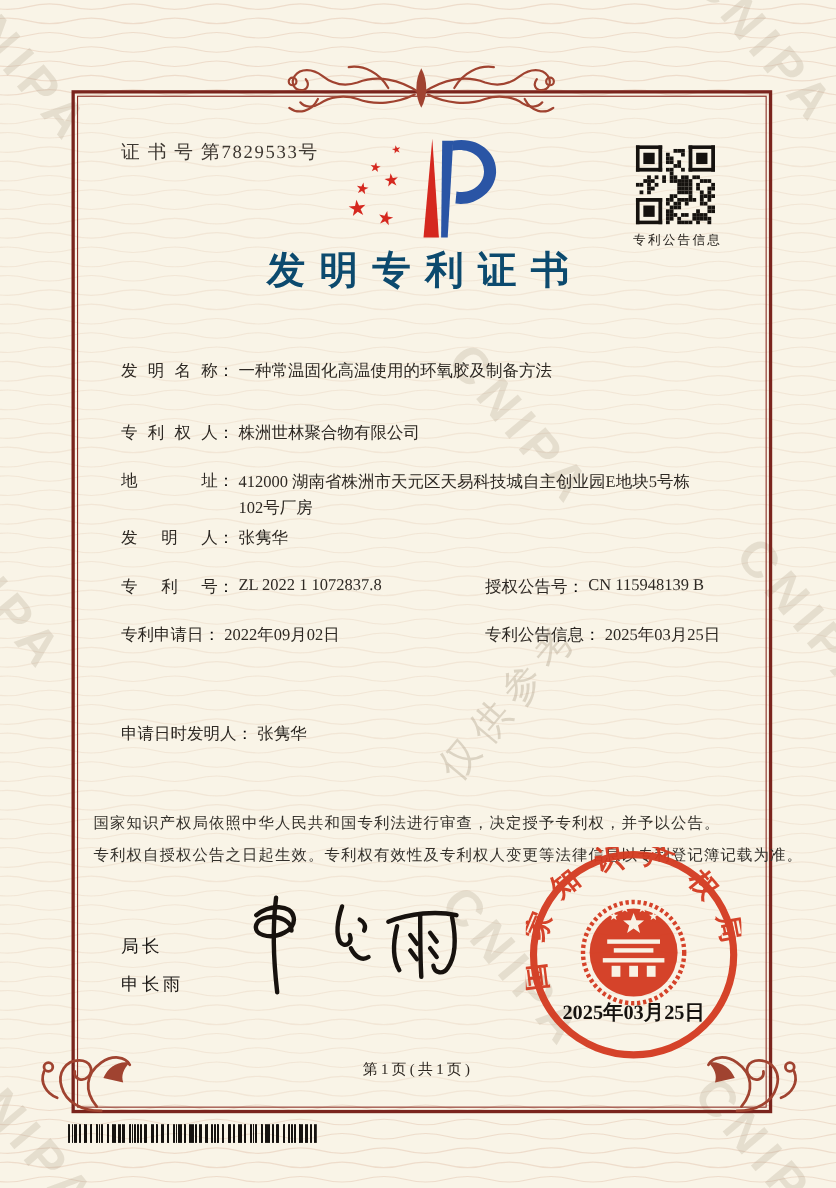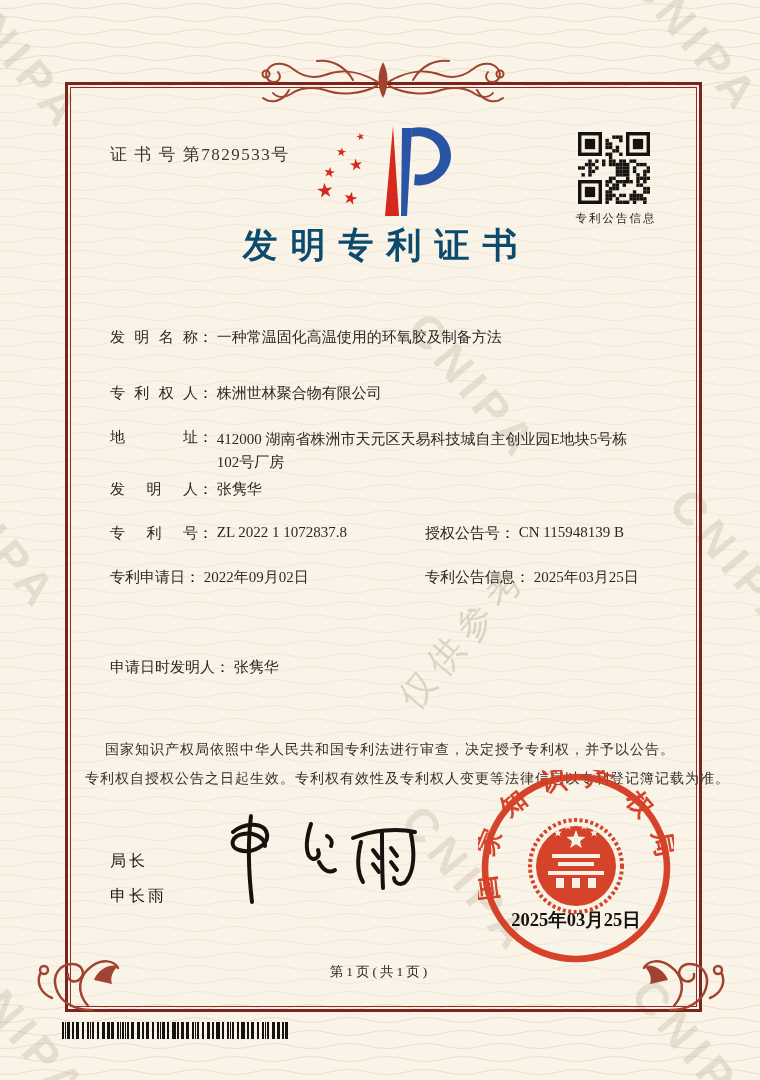--- a/index.html
+++ b/index.html
@@ -19,41 +19,41 @@
 
   
   #frame { position:absolute; left:65px; top:82px; width:637px; height:930px;
            border:3px solid #7a241d; z-index:2; }
   #frame::after { content:""; position:absolute; inset:2px; border:1px solid #8d2f25; }
 
   .orn { position:absolute; z-index:2; }
 
   
   .txt { position:absolute; z-index:3; color:#2a2520; }
-  #cert-no { left:110px; top:127px; font-size:17px; letter-spacing:1.5px; color:#3d3731;margin-top:16px; }
+  #cert-no { left:110px; top:127px; font-size:17px; letter-spacing:1.5px; color:#3d3731; }
 
   #logo { left:316px; top:124px; width:142px; height:96px; position:absolute; z-index:3; }
   .star { position:absolute; color:#d5281f; line-height:1; }
 
   #qr-box { left:578px; top:132px; position:absolute; z-index:3; }
   #qr-caption { left:566px; top:211px; width:100px; text-align:center; font-size:11.5px;
                 letter-spacing:2px; color:#24201c; }
 
   #title { left:0; top:222px; width:100%; text-align:center; font-size:35px; font-weight:700;
            letter-spacing:13px; text-indent:13px; color:#0c4a6e; }
 
   .row { left:110px; position:absolute; z-index:3; font-size:15px; white-space:nowrap; }
   .lbl { display:inline-block; vertical-align:top; color:#2d2823; }
   .lbl.j { width:88px; text-align:justify; text-align-last:justify; }
   .colon { display:inline-block; vertical-align:top; }
   .val { display:inline-block; vertical-align:top; color:#2d2823; }
   .val.wrap { white-space:normal; width:428px; line-height:1.55; }
-  .col2 { position:absolute; left:315px; top:0; white-space:nowrap; }
-
-  #statement { left:85px; top:736px; width:590px; text-align:right; font-size:14px;
+  .col2 { position:absolute; left:331px; top:0; white-space:nowrap; }
+
+  #statement { left:85px; top:736px; width:590px; text-align:left; font-size:14px;
                line-height:2.05; letter-spacing:1px; color:#33302b; }
   #statement div { white-space:nowrap; }
 
   #director { left:110px; top:843px; font-family:"Liberation Sans","DejaVu Sans",sans-serif;
               font-weight:400; font-size:16px; letter-spacing:3px; color:#1c1916; line-height:2.2; }
   #signature { position:absolute; left:215px; top:798px; z-index:3; }
 
   #seal { position:absolute; left:478px; top:770px; z-index:3; opacity:.95; }
   #seal-date { left:480px; top:907px; width:192px; text-align:center; font-size:18.5px;
                font-weight:700; color:#15120f; z-index:4; }

